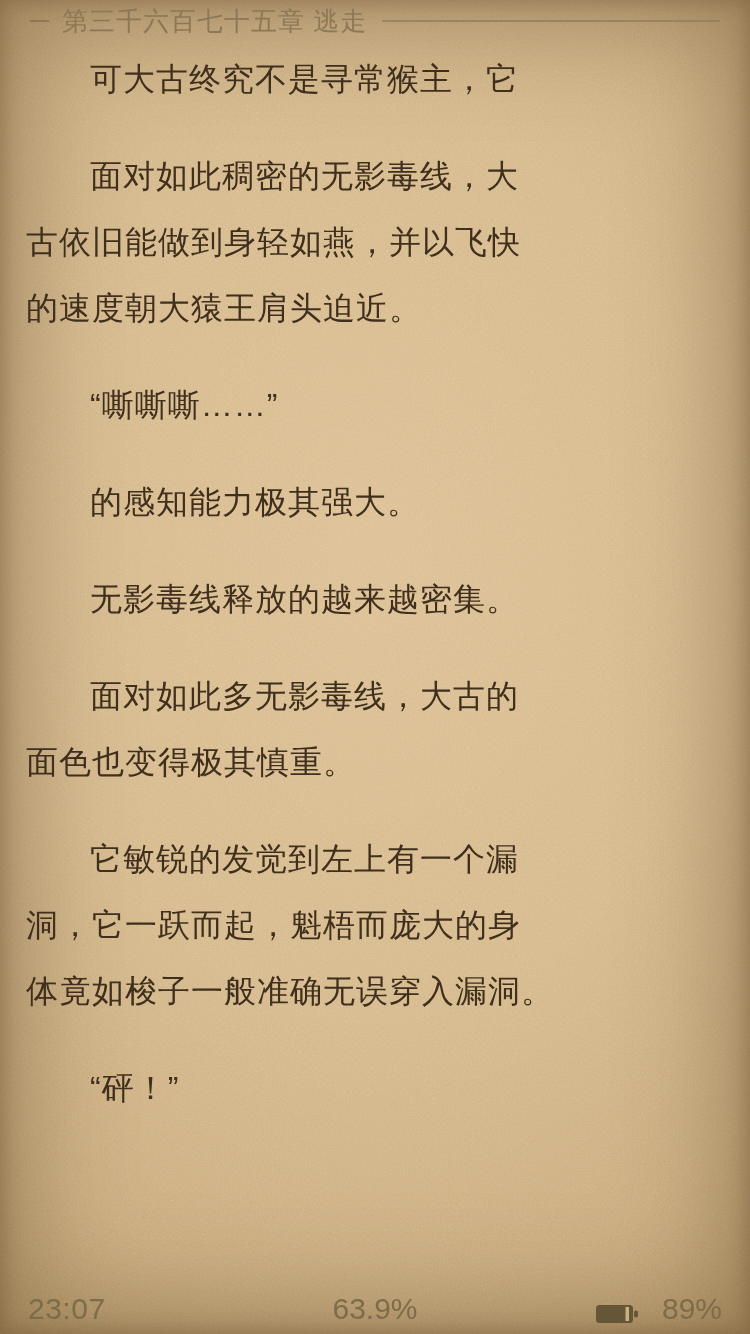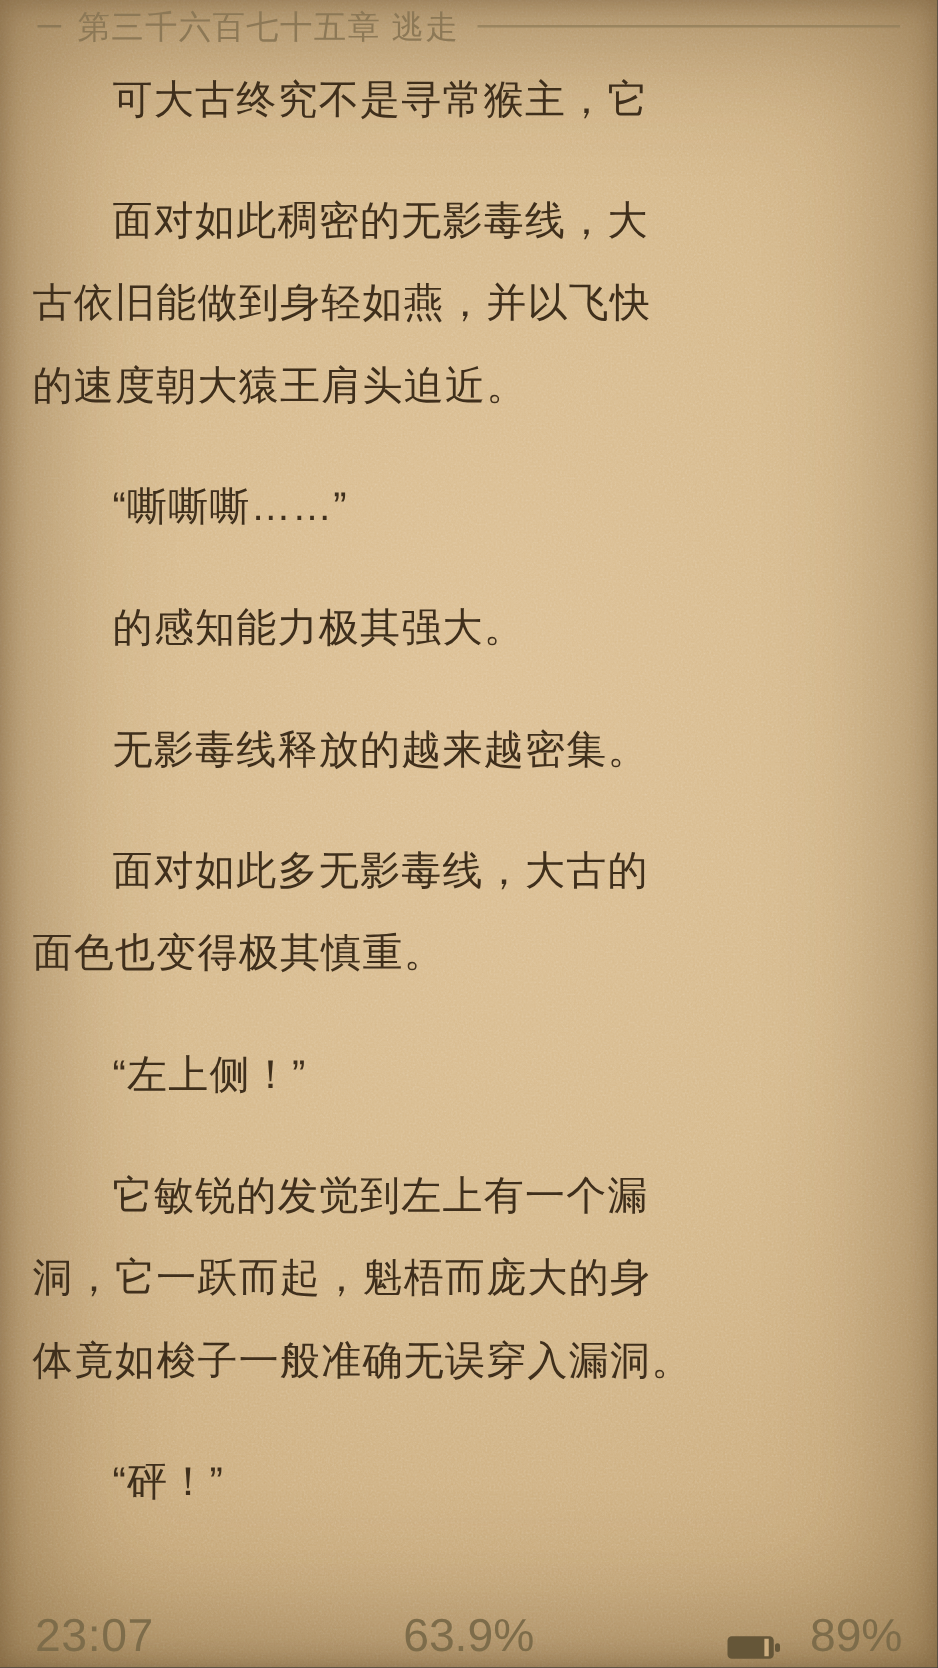--- a/index.html
+++ b/index.html
@@ -39,21 +39,21 @@
     color: #3f2f1c;
     font-size: 32px; line-height: 66px; letter-spacing: 1px;
   }
   .para { margin: 0 0 31px 0; }
   .line { white-space: pre; }
   .para .line:first-child { text-indent: 2em; }
   .footer {
     position: absolute; left: 0; right: 0; bottom: 4px; height: 42px;
     display: flex; align-items: center; justify-content: space-between;
     padding: 0 28px; box-sizing: border-box;
-    color: #7d6c4a; font-size: 37px; z-index: 4;
+    color: #7d6c4a; font-size: 30px; z-index: 4;
   }
   .time-label { letter-spacing: .5px; }
   .progress-label {
     position: absolute; left: 50%; transform: translateX(-50%);
   }
   .battery-group { display: flex; align-items: flex-end; gap: 23px; }
   .battery-icon { display: block; }
   .battery-percent { color: #7d6c4a; }
 </style>
 </head>
@@ -93,23 +93,20 @@
         <div class="line">的感知能力极其强大。</div>
       </div>
       <div class="para">
         <div class="line">无影毒线释放的越来越密集。</div>
       </div>
       <div class="para">
         <div class="line">面对如此多无影毒线，大古的</div>
         <div class="line">面色也变得极其慎重。</div>
       </div>
       <div class="para">
-        <div class="line">“左上侧！”</div>
-      </div>
-      <div class="para">
         <div class="line">它敏锐的发觉到左上有一个漏</div>
         <div class="line">洞，它一跃而起，魁梧而庞大的身</div>
         <div class="line">体竟如梭子一般准确无误穿入漏洞。</div>
       </div>
       <div class="para">
         <div class="line">“砰！”</div>
       </div>
     </div>
 
   <div class="footer">

